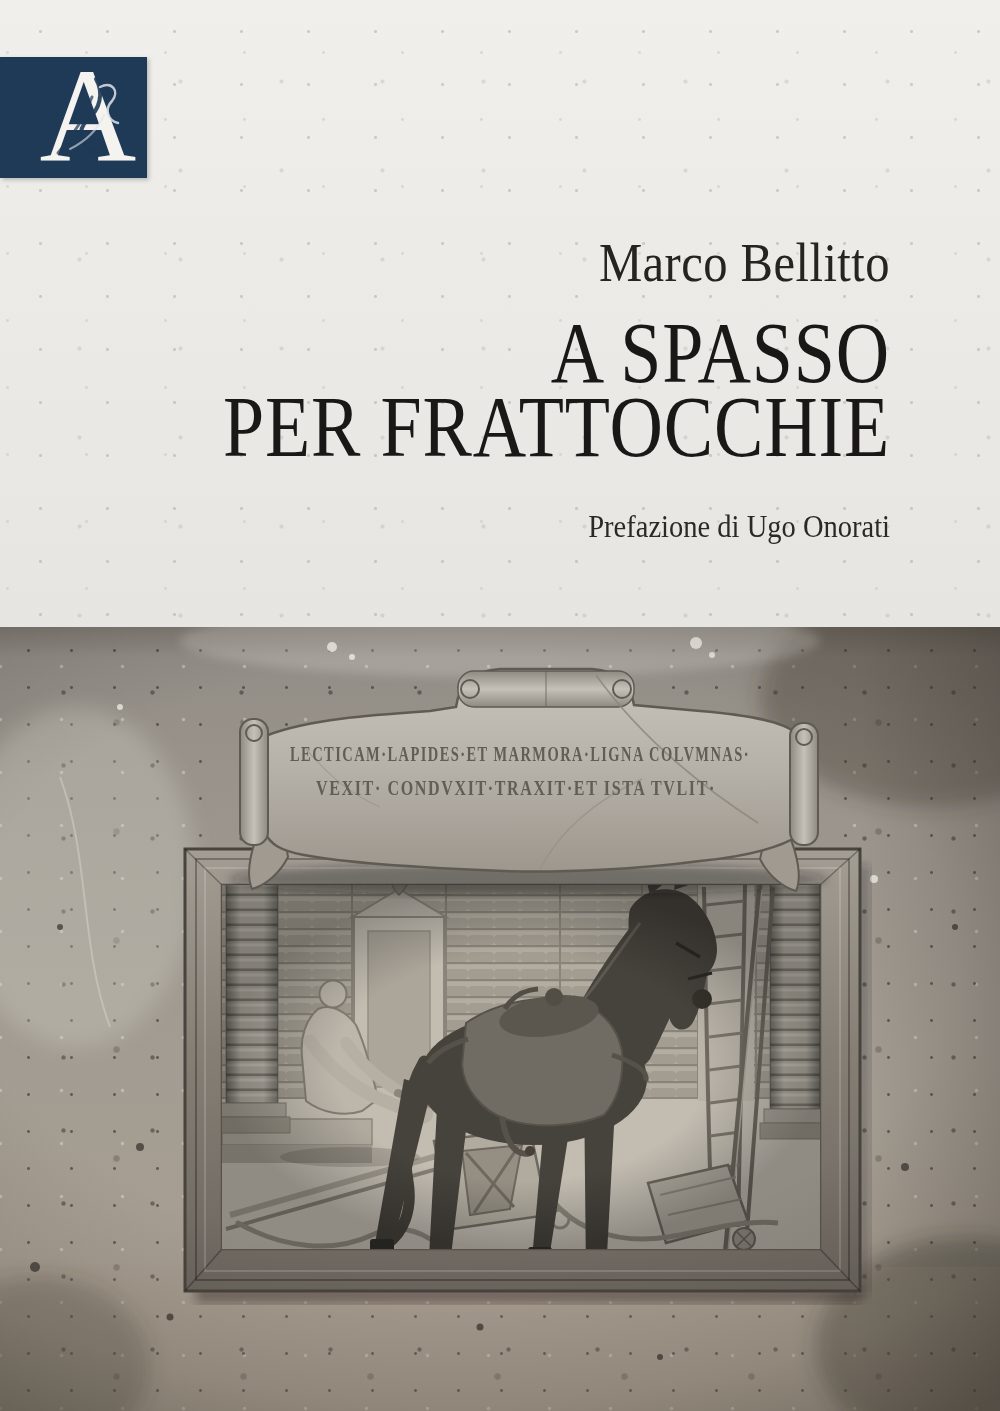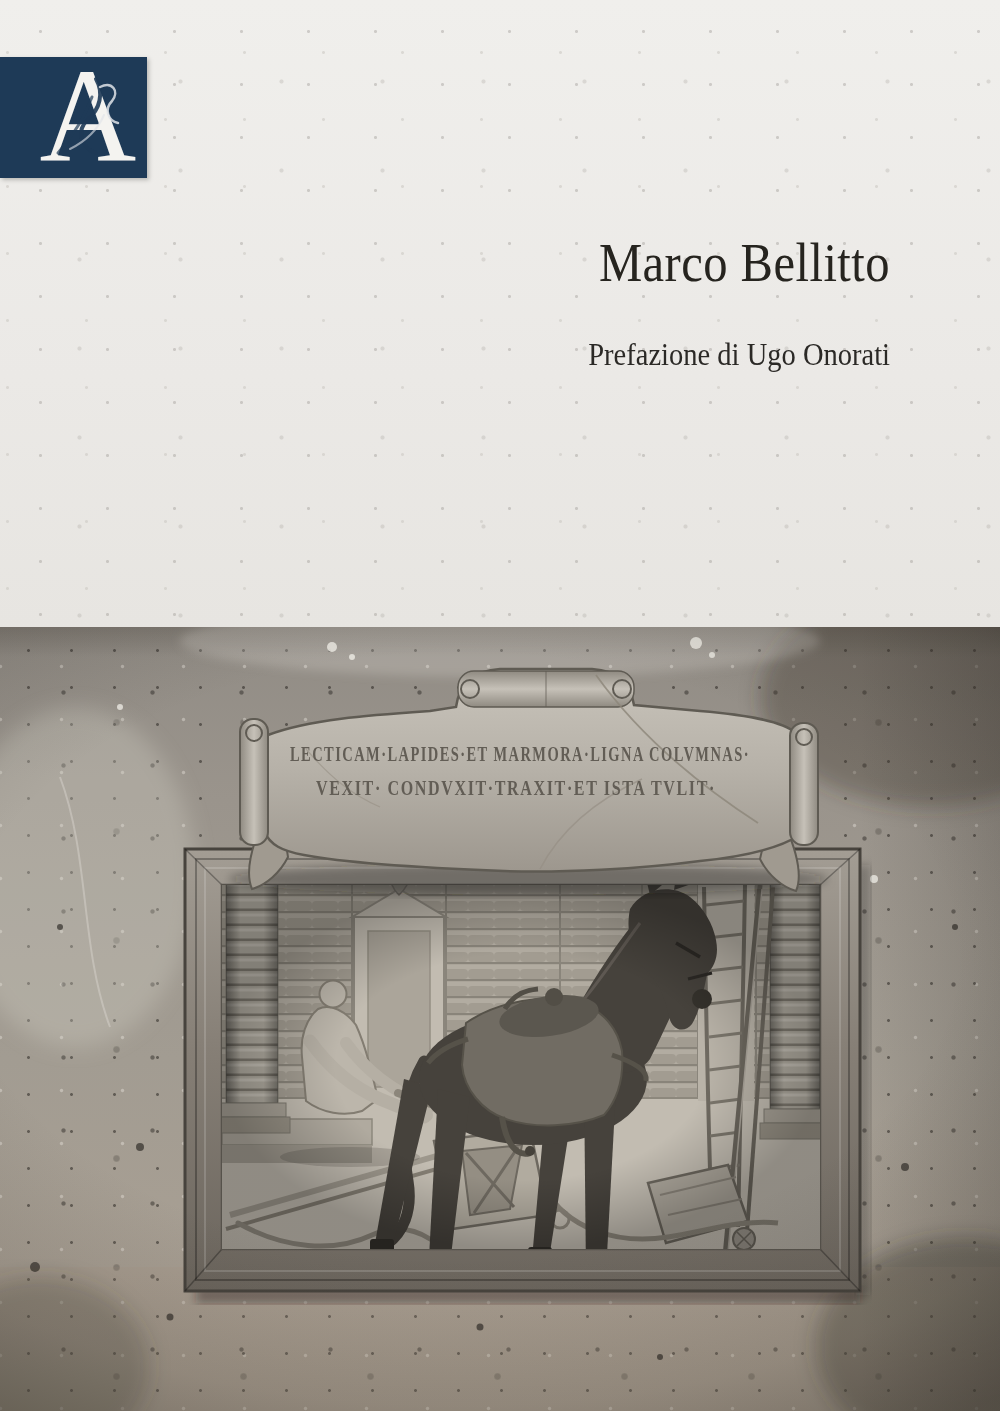--- a/index.html
+++ b/index.html
@@ -64,20 +64,24 @@
           <path d="M96,22 C104,36 100,52 88,62 C76,74 80,90 96,96" stroke="#1e3a57" stroke-width="4" opacity=".9"></path>
           <path d="M100,30 C112,24 120,34 112,44 C104,52 108,64 118,66" stroke="#dfe3e8" stroke-width="2.5" opacity=".85"></path>
           <path d="M58,96 C72,80 84,62 92,40" stroke="#1e3a57" stroke-width="3" opacity=".7"></path>
           <path d="M70,92 C86,84 98,72 104,58" stroke="#dfe3e8" stroke-width="2" opacity=".6"></path>
         </g>
       </svg>
     </div>
 
     <div class="titling">
       <div class="author">Marco Bellitto</div>
+      <h1 class="title">
+        <span class="tl">A SPASSO</span>
+        <span class="tl">PER FRATTOCCHIE</span>
+      </h1>
       <div class="preface">Prefazione di Ugo Onorati</div>
     </div>
   </header>
 
   <figure class="photo">
     <svg class="relief" width="1000" height="784" viewBox="0 0 1000 784">
       <defs>
         <linearGradient id="gFrame" x1="0" y1="0" x2="0" y2="1">
           <stop offset="0" stop-color="#a39d94"></stop>
             <stop offset=".45" stop-color="#867f76"></stop>

